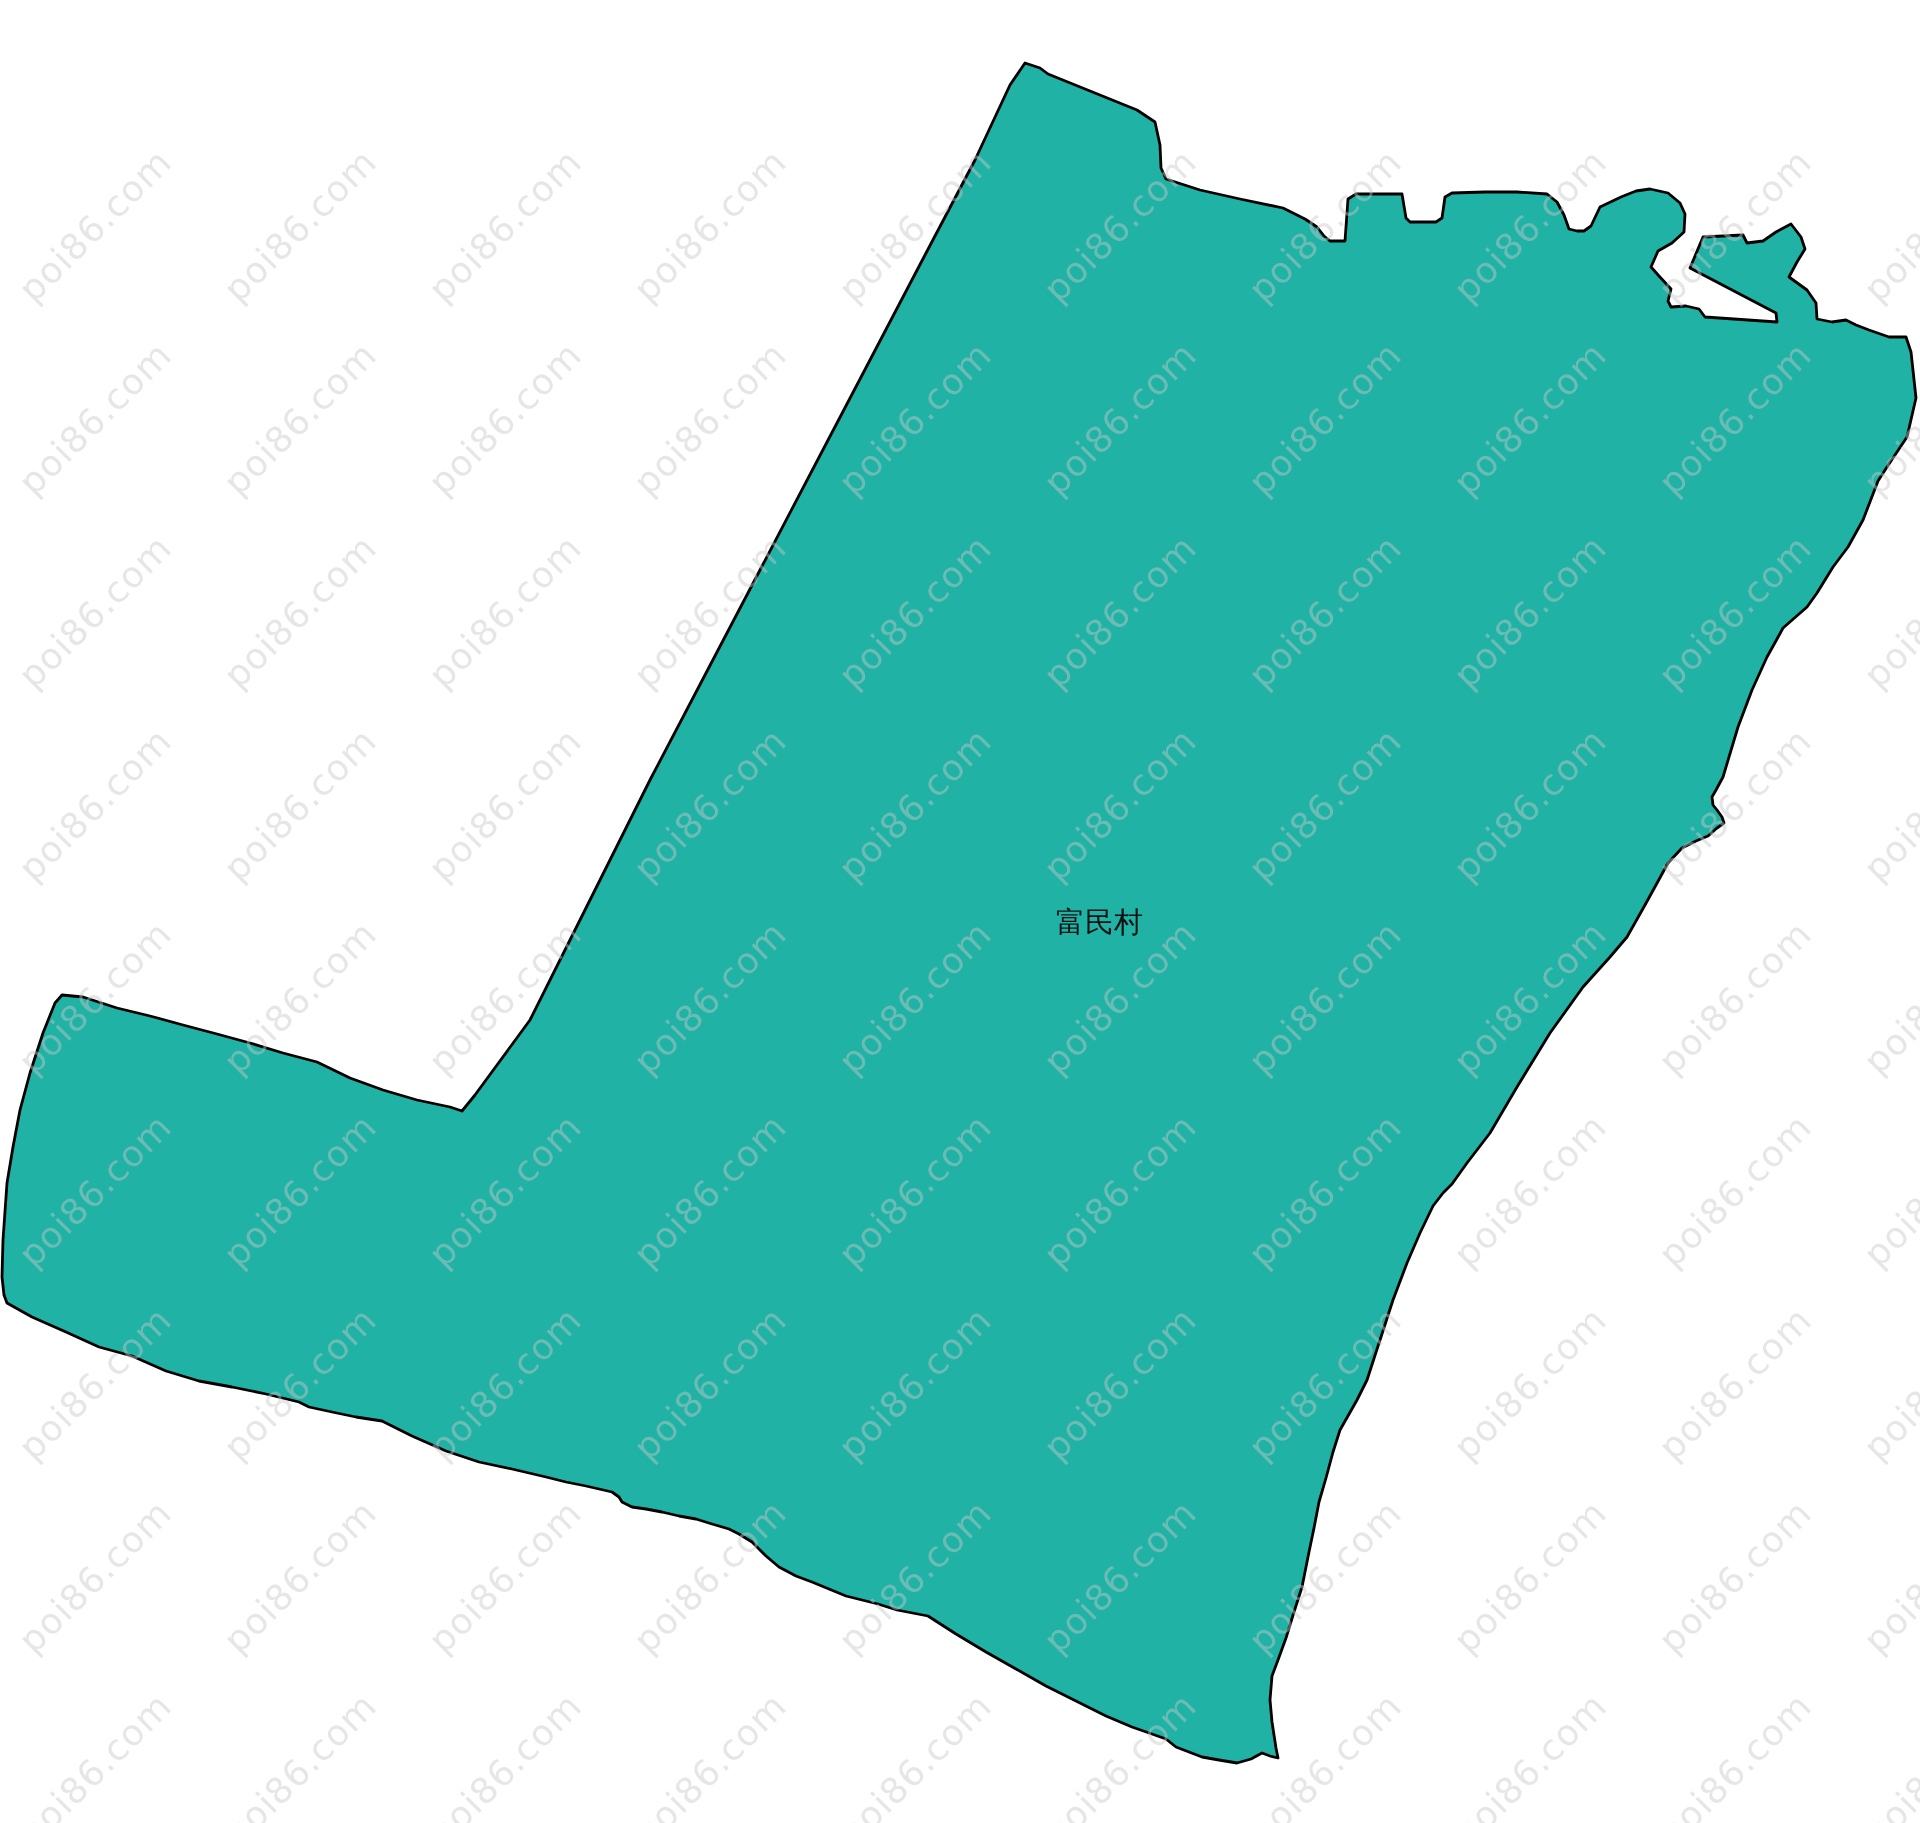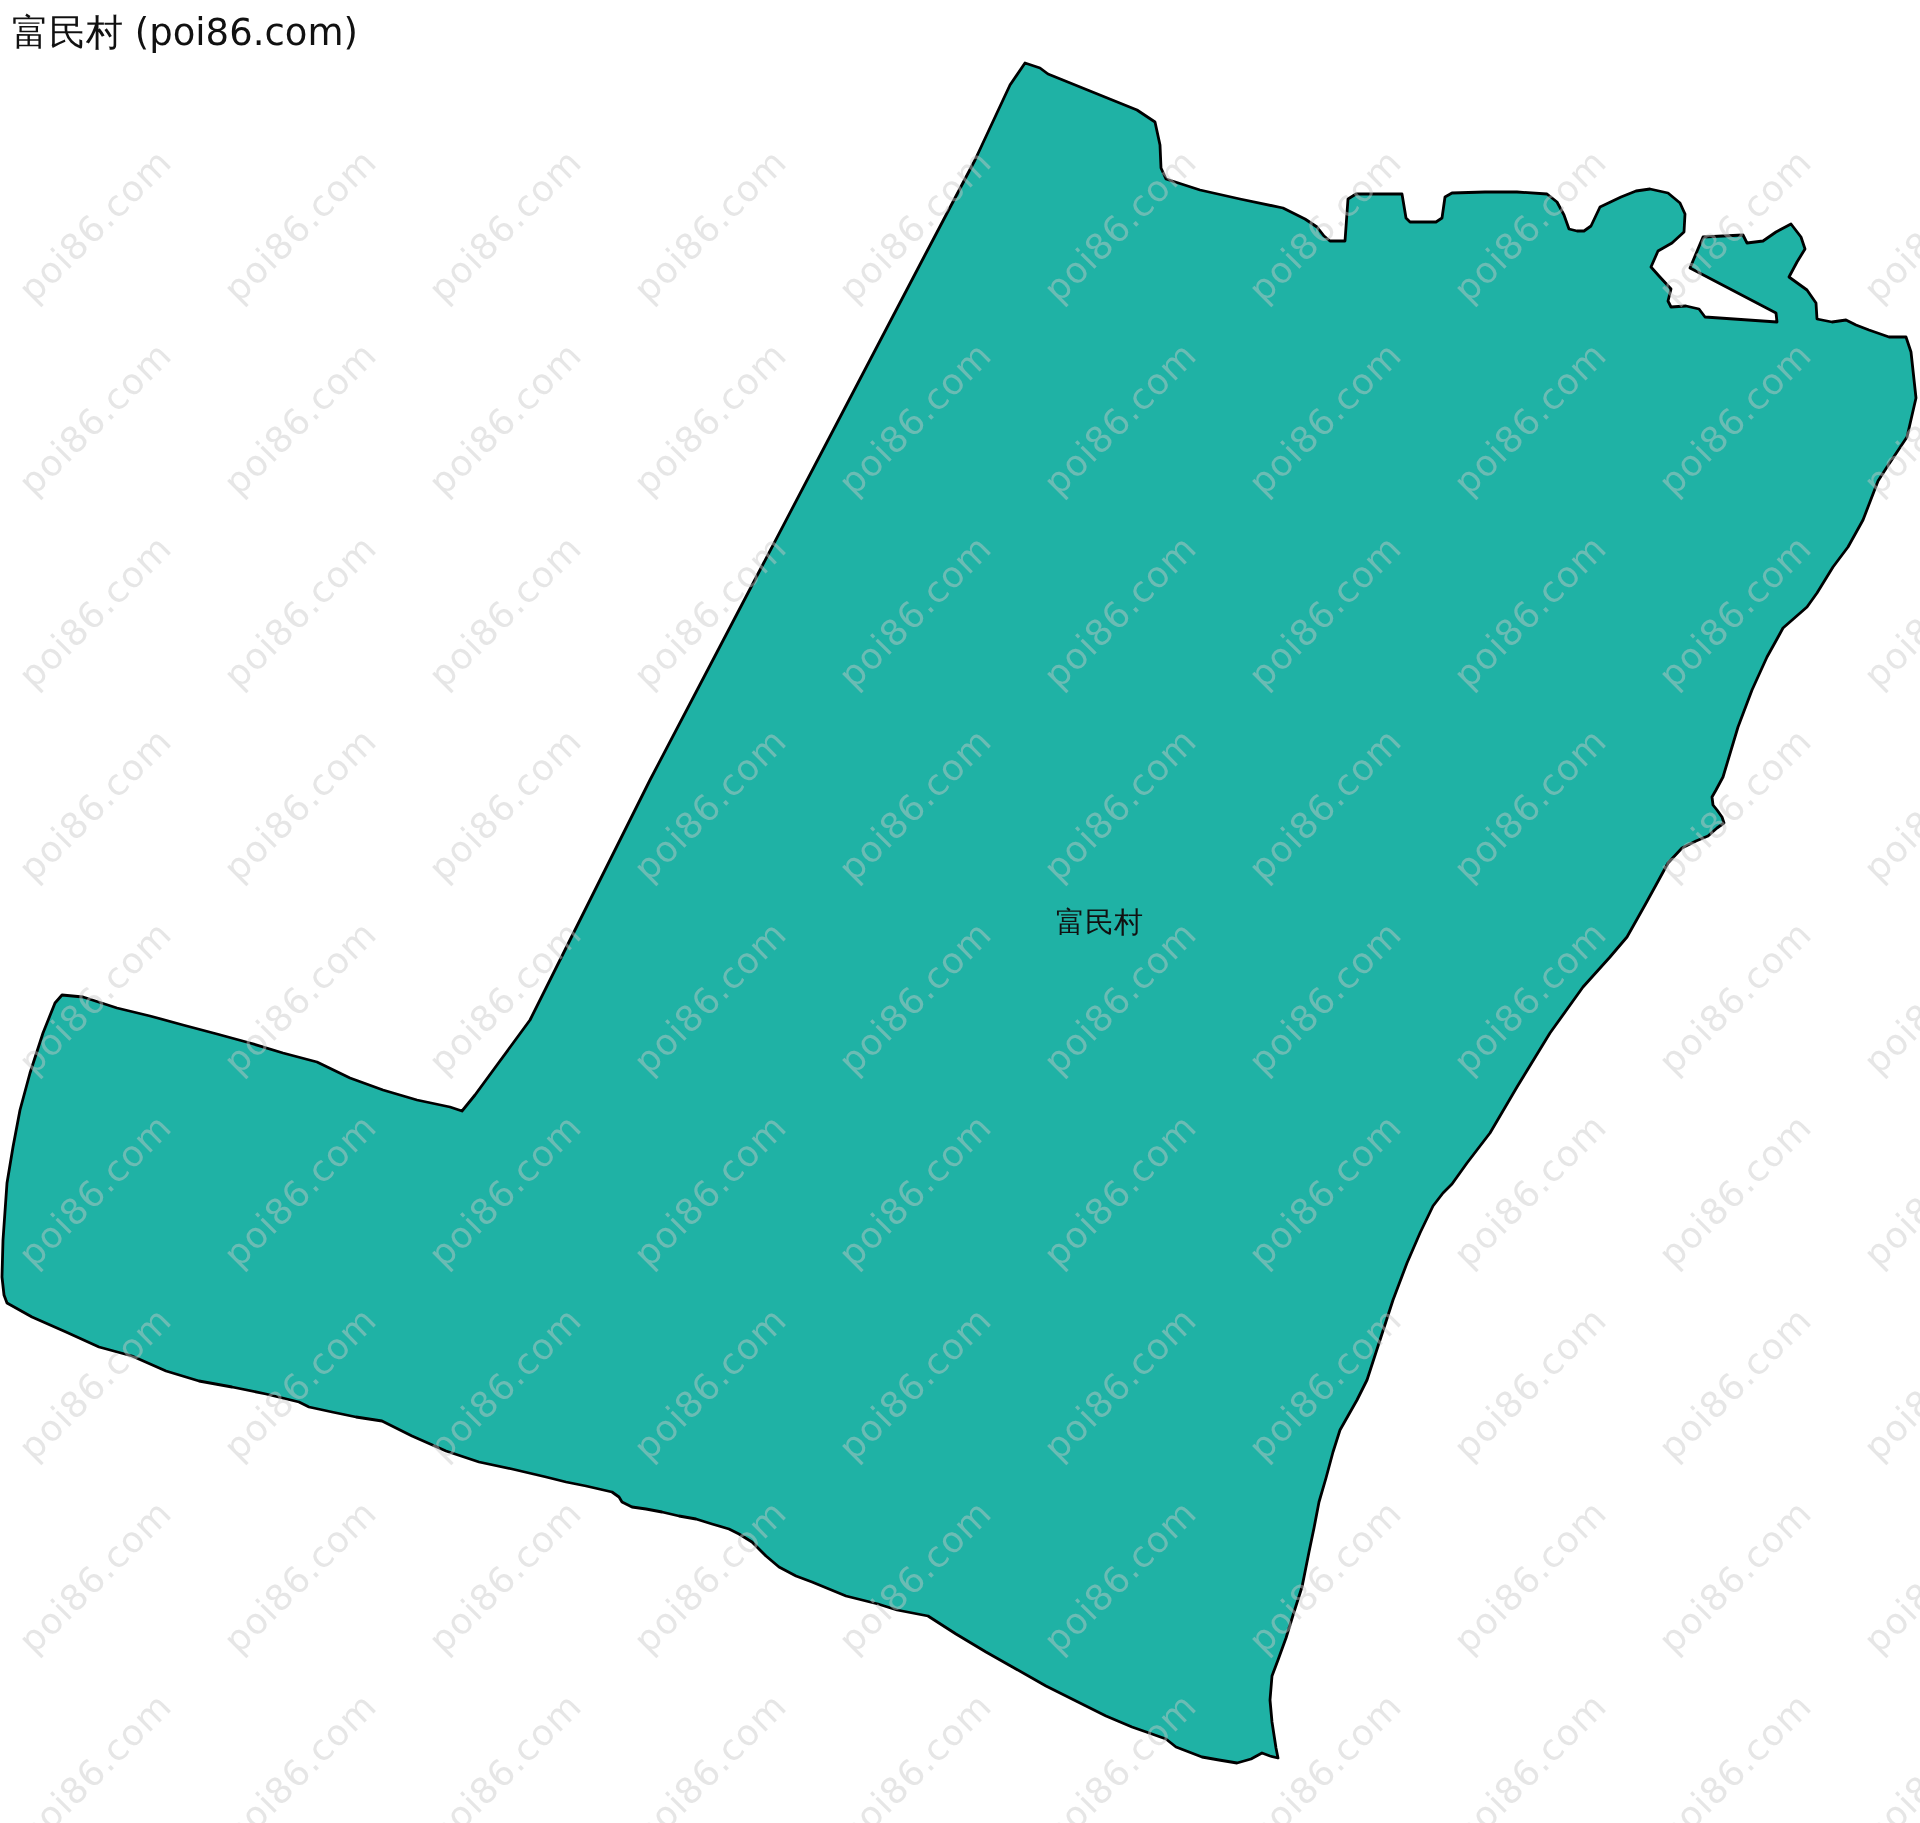--- a/index.html
+++ b/index.html
@@ -149,17 +149,16 @@
       <span class="wm" style="color: rgba(200, 200, 200, 0.45); left: 395px; top: 1749px;">poi86.com</span>
       <span class="wm" style="color: rgba(200, 200, 200, 0.45); left: 600px; top: 1749px;">poi86.com</span>
       <span class="wm" style="color: rgba(200, 200, 200, 0.45); left: 805px; top: 1749px;">poi86.com</span>
       <span class="wm" style="color: rgba(200, 200, 200, 0.45); left: 1010px; top: 1749px;">poi86.com</span>
       <span class="wm" style="color: rgba(200, 200, 200, 0.45); left: 1215px; top: 1749px;">poi86.com</span>
       <span class="wm" style="color: rgba(200, 200, 200, 0.45); left: 1420px; top: 1749px;">poi86.com</span>
       <span class="wm" style="color: rgba(200, 200, 200, 0.45); left: 1625px; top: 1749px;">poi86.com</span>
       <span class="wm" style="color: rgba(200, 200, 200, 0.45); left: 1830px; top: 1749px;">poi86.com</span>
     </div>
 
-  <div class="page-title">富民村 (poi86.com)</div>
 
   <div class="region-label" style="color: rgb(17, 17, 17);">富民村</div>
 
 </div>
 
 </body></html>

